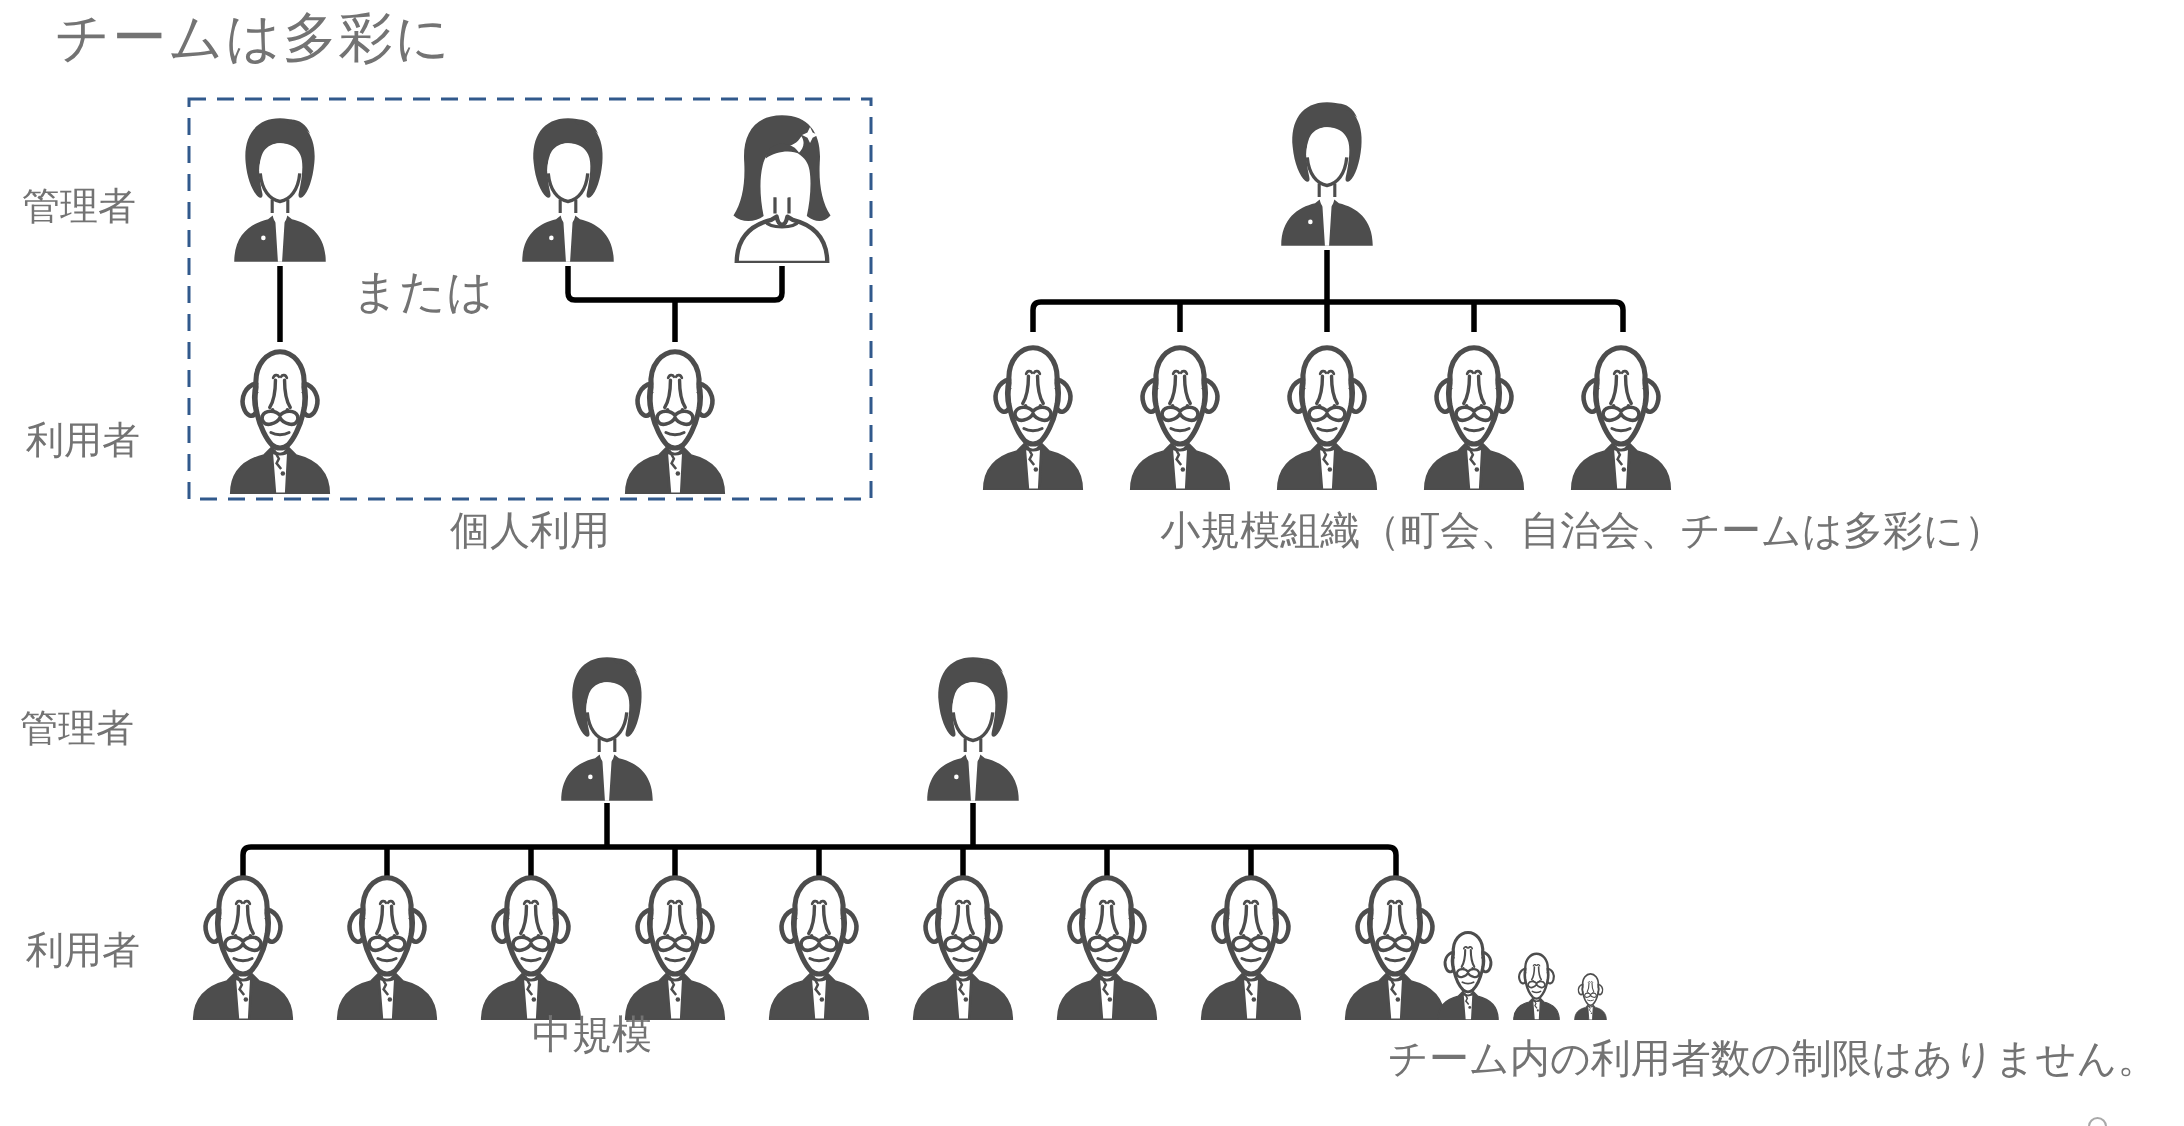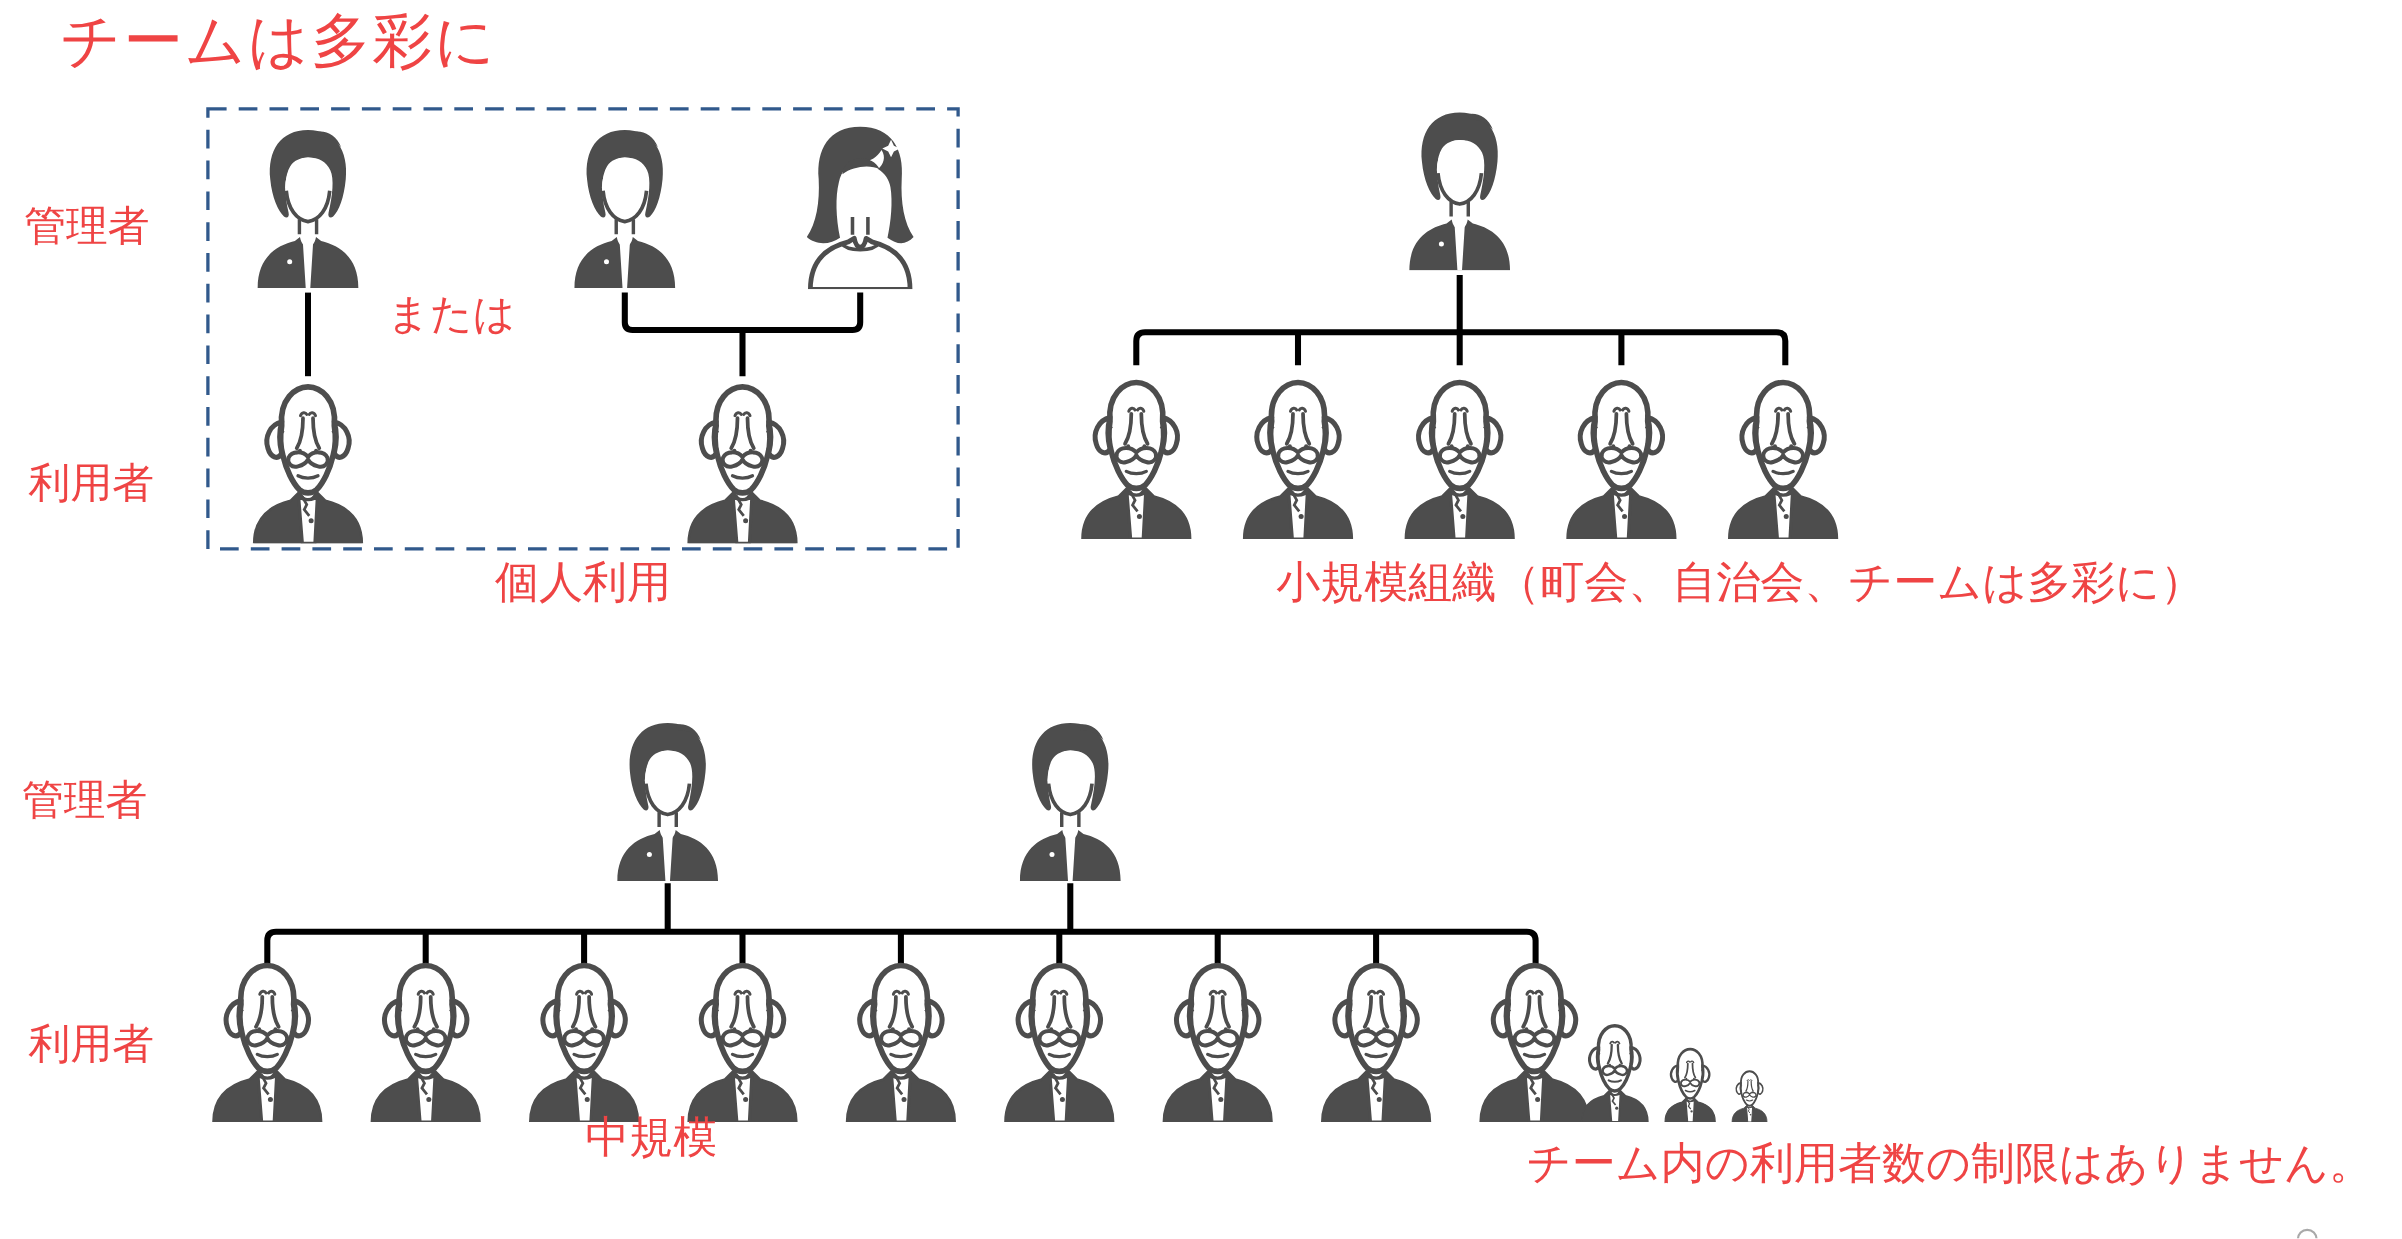--- a/index.html
+++ b/index.html
@@ -3,28 +3,28 @@
 <meta charset="utf-8">
 <style>
   html,body{margin:0;padding:0;background:#ffffff;}
   #slide{
     position:relative;
     width:2184px;height:1126px;
     background:#ffffff;
     font-family:"Liberation Sans",sans-serif;
     overflow:hidden;
   }
-  .txt{position:absolute;color:#ef4444;white-space:nowrap;line-height:1.1;}
+  .txt{position:absolute;color:#737373;white-space:nowrap;line-height:1.1;}
   .center{transform:translateX(-50%);}
   .person{position:absolute;color:#4d4d4d;}
   #connectors{position:absolute;left:0;top:0;pointer-events:none;}
   .title{font-size:54px;letter-spacing:2px;}
   .rowlab{font-size:38px;}
   .caption{font-size:40px;}
-  .or{font-size:38px;}
+  .or{font-size:46px;}
   .note{font-size:40px;text-align:center;}
   .page-dot{
     position:absolute;left:2088px;top:1117px;width:15px;height:15px;
     border:2px solid #a9a9a9;border-radius:50%;background:#fff;
   }
 </style>
 </head>
 <body>
 
 <div id="slide">

